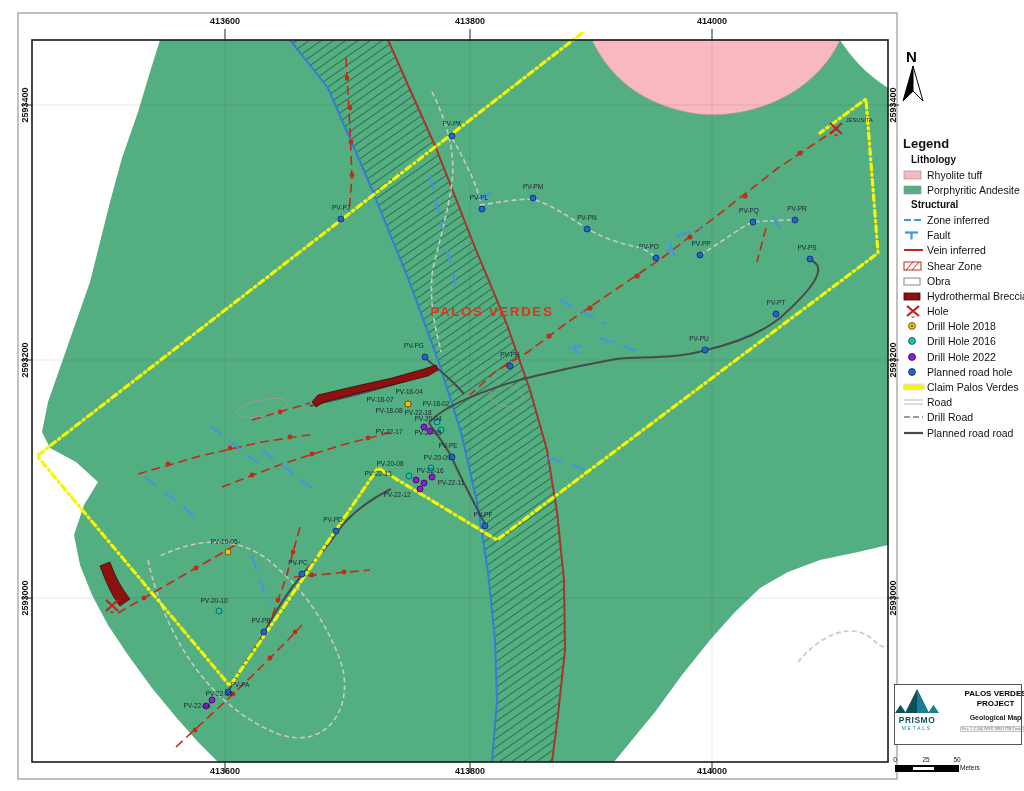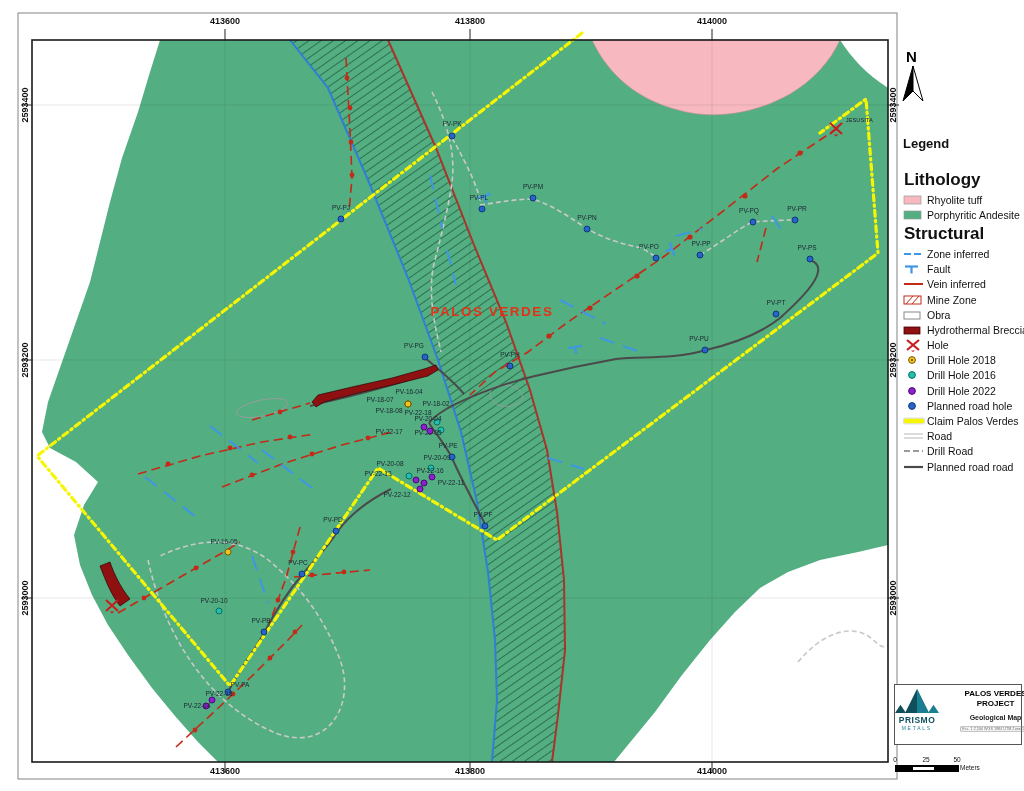--- a/index.html
+++ b/index.html
@@ -40,22 +40,22 @@
   .dh-dh2022{background:var(--dh2022_purple);border:1.4px solid #4a0d72;}
   .dh-label{position:absolute;font-size:6.5px;color:var(--label_dark);white-space:nowrap;
             transform:translate(-50%,-50%);letter-spacing:0;}
   #region-label{position:absolute;font-size:13.5px;font-weight:bold;letter-spacing:1.5px;
                 color:var(--region_red);transform:translate(-50%,-50%);white-space:nowrap;}
   #mine-name{position:absolute;font-size:6.5px;color:#223;transform:translate(0,-50%) scale(.88);white-space:nowrap;}
   #north-n{position:absolute;font-size:15px;font-weight:bold;color:#000;}
 
   
   #legend{position:absolute;left:903px;top:136px;width:120px;color:#111;}
-  #legend .lg-title{font-size:13px;font-weight:bold;margin-bottom:19px;}
-  #legend .lg-head{font-size:17px;font-weight:bold;margin:2px 0 2px 1px;}
+  #legend .lg-title{font-size:13px;font-weight:bold;margin-bottom:3px;}
+  #legend .lg-head{font-size:10px;font-weight:bold;margin:2px 0 2px 8px;}
   #legend .lg-row{display:flex;align-items:center;height:15.2px;}
   #legend .lg-icon{width:24px;flex:0 0 24px;display:flex;align-items:center;}
   #legend .lg-label{font-size:10.5px;white-space:nowrap;}
 
   
   #title-block{position:absolute;left:894px;top:684px;width:126px;height:59px;border:1px solid #555;
                background:#fff;display:flex;}
   #tb-logo{width:46px;display:flex;flex-direction:column;align-items:center;padding-top:3px;}
   #tb-logo .prismo{font-size:8.5px;font-weight:bold;letter-spacing:.5px;color:var(--prismo_teal);margin-top:1px;}
   #tb-logo .metals{font-size:5.5px;letter-spacing:2px;color:var(--prismo_teal_light);transform:scale(.9);}
@@ -379,21 +379,21 @@
           </div>
           <div class="lg-label">Vein inferred</div>
         </div>
         <div class="lg-row">
           <div class="lg-icon">
             <svg width="22" height="12">
               <rect x="1" y="2" width="17" height="8" fill="#fff" stroke="#c42a18" stroke-width="1"></rect>
               <path d="M3,10 L10,2 M9,10 L16,2" stroke="#c42a18" stroke-width="1"></path>
             </svg>
           </div>
-          <div class="lg-label">Mine Zone</div>
+          <div class="lg-label">Shear Zone</div>
         </div>
         <div class="lg-row">
           <div class="lg-icon">
             <svg width="22" height="12">
               <rect x="1" y="3" width="16" height="7" fill="#fff" stroke="#888" stroke-width="1"></rect>
             </svg>
           </div>
           <div class="lg-label">Obra</div>
         </div>
         <div class="lg-row">

